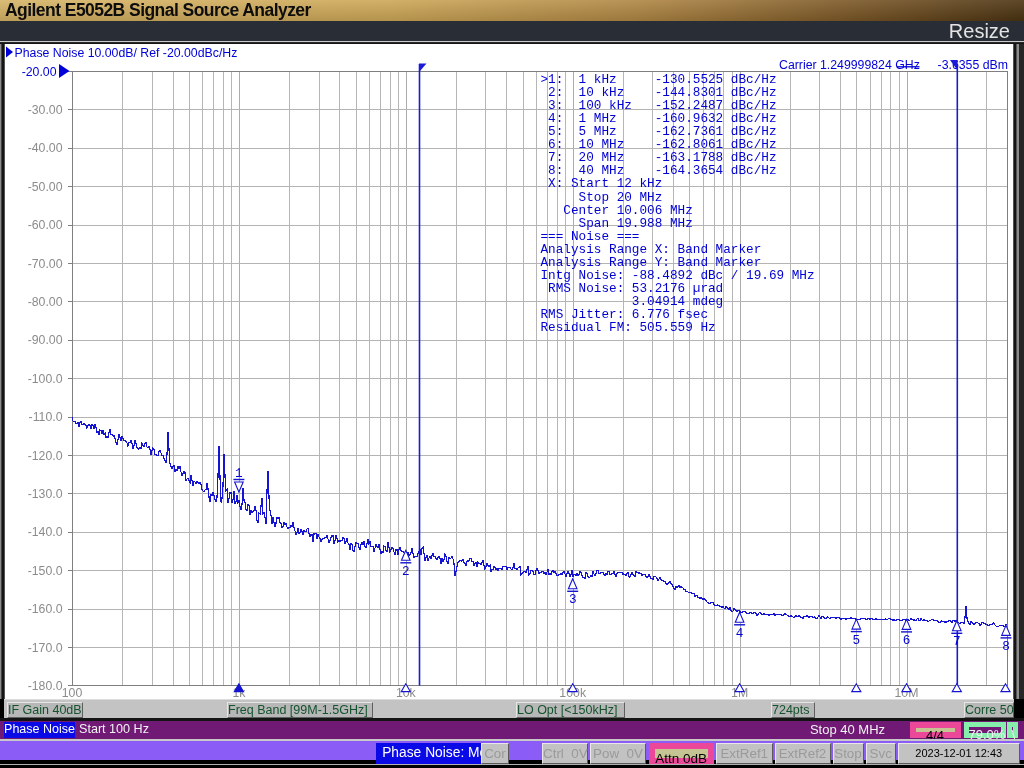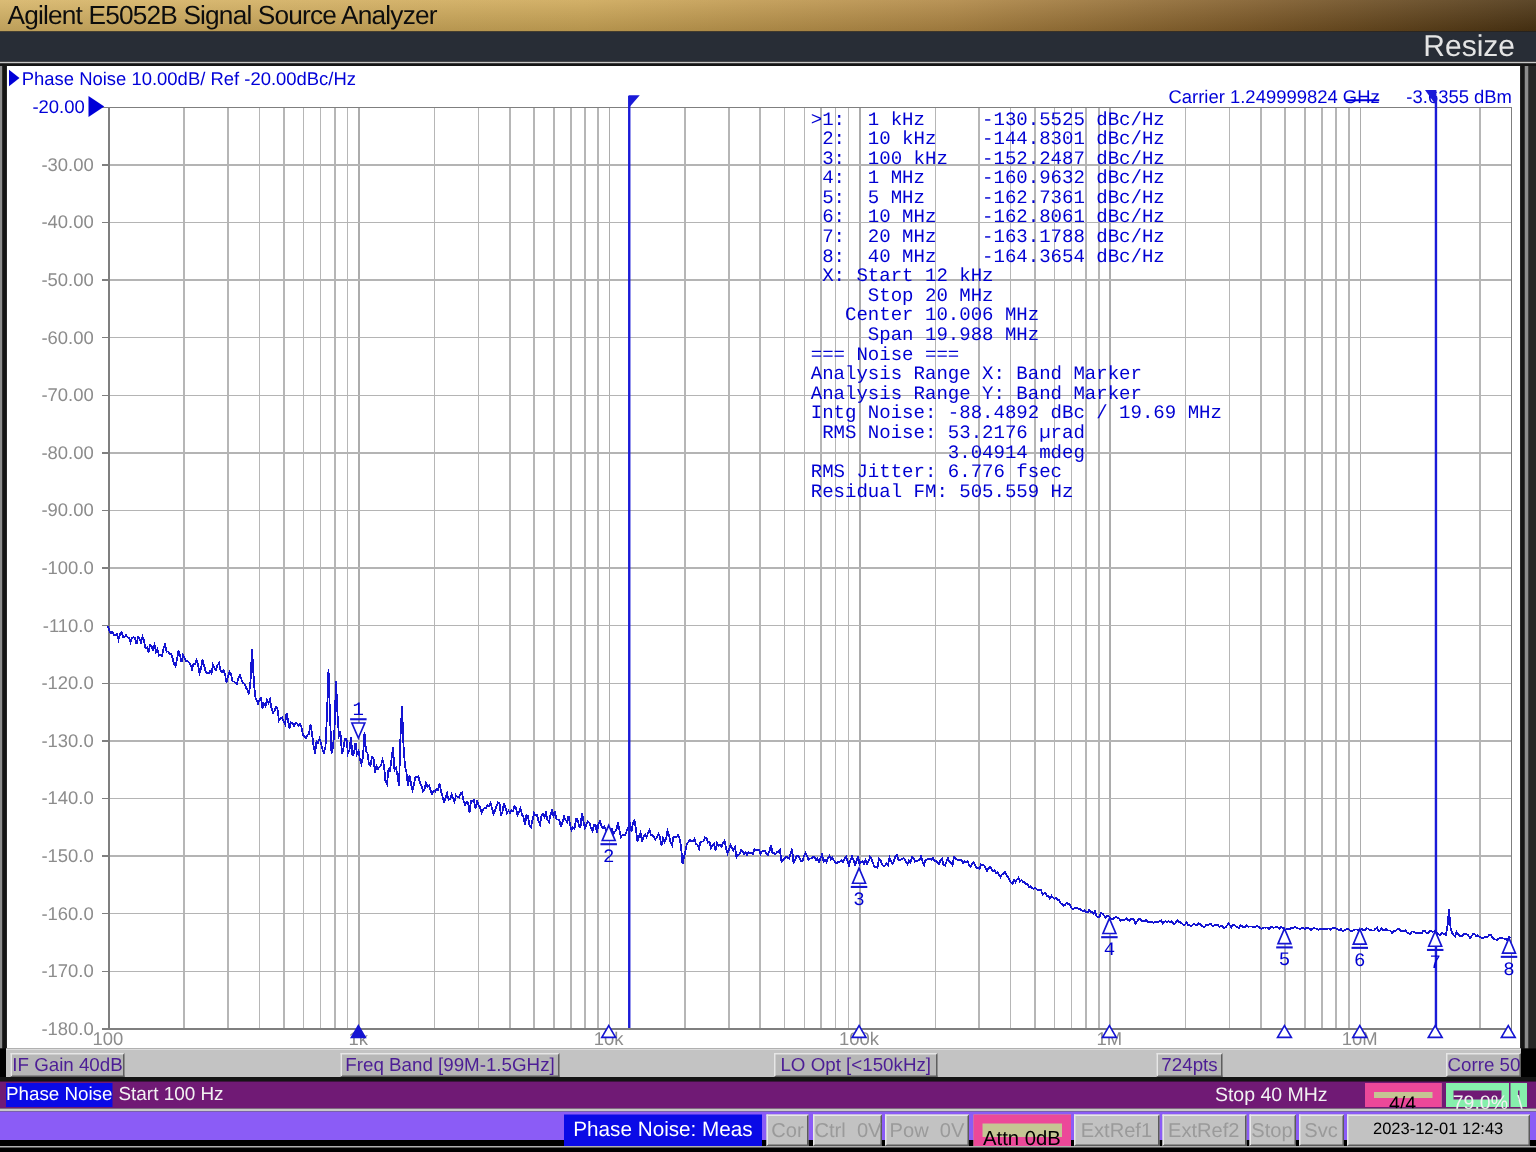--- a/index.html
+++ b/index.html
@@ -1,25 +1,25 @@
 <!DOCTYPE html>
 <html><head><meta charset="utf-8"><title>E5052B</title>
 <style>
 *{margin:0;padding:0;box-sizing:border-box}
 html,body{width:1024px;height:768px;background:#000;overflow:hidden;
  font-family:"Liberation Sans",sans-serif;position:relative}
 .abs{position:absolute}
 .titlebar{left:0;top:0;width:1024px;height:21px;
  background:linear-gradient(to bottom,rgba(255,255,255,0.10),rgba(0,0,0,0.12)),linear-gradient(to right,#d6b466 0%,#cda757 38%,#b08744 62%,#7e5a28 82%,#4b3312 100%);
- color:#0d0d0d;font-size:17.5px;font-weight:normal;line-height:21px;padding-left:5px;letter-spacing:-0.55px}
+ color:#0d0d0d;font-size:17.5px;font-weight:bold;line-height:21px;padding-left:5px;letter-spacing:-0.55px}
 .navybar{left:0;top:21px;width:1024px;height:20px;background:#282d36;color:#e4e4e4;
  font-size:20px;line-height:20px;text-align:right;padding-right:14px}
 .graybar{left:4px;top:699px;width:1010px;height:19px;background:#c3c3c3;border-top:1px solid #dcdcdc}
-.gb{position:absolute;top:2px;height:16px;background:#b7b7b7;color:#4c1d95;font-size:12.5px;
- line-height:14px;text-align:center;border:1px solid #5f5f5f;white-space:nowrap;
+.gb{position:absolute;top:2px;height:16px;background:#b7b7b7;color:#14532d;font-size:12.5px;
+ line-height:14px;text-align:left;border:1px solid #5f5f5f;white-space:nowrap;
  border-top-color:#e6e6e6;border-left-color:#e6e6e6}
 .sep1{left:0;top:718px;width:1024px;height:3px;background:#141414}
 .bar2{left:0;top:721px;width:1024px;height:17.5px;background:#701a75;color:#f2f2f2;font-size:13px}
 .bar2 .bx{position:absolute;top:1px;height:15.5px;line-height:15px;text-align:center;white-space:nowrap}
 .sep2{left:0;top:738.5px;width:1024px;height:2px;background:#c8c8c8}
 .bar3{left:0;top:740.5px;width:1024px;height:19px;background:#8b5cf6;color:#f2f2f2;font-size:13px}
 .bar3 .bx{position:absolute;top:2px;height:21px;line-height:19px;text-align:center;white-space:nowrap;font-size:13px}
 .g{background:#c2c2c2;border:1px solid #5a5a5a;border-top-color:#e8e8e8;border-left-color:#e8e8e8}
 .dis2{color:#9a9a9a;font-size:13.4px !important}
 .sep3{left:0;top:763.5px;width:1024px;height:1.5px;background:#b0b0b0}
@@ -225,21 +225,21 @@
  <div class="bx blue" style="left:4px;width:71px;font-size:12.5px">Phase Noise</div>
  <div class="bx" style="left:79px;text-align:left;font-size:12.6px">Start 100 Hz</div>
  <div class="bx" style="left:790px;width:115px;text-align:center">Stop 40 MHz</div>
  <div class="bx olive" style="left:909.5px;width:51px">4/4</div>
  <div class="bx outl" style="left:963.5px;width:42px">79.0%</div>
  <div class="bx outl" style="left:1006.5px;width:11px">\</div>
 </div>
 <div class="abs sep2"></div>
 <div class="abs bar3">
  <div class="bx blue" style="left:376px;width:132px;font-size:13.8px">Phase Noise: Meas</div>
- <div class="bx g dis2" style="left:511px;width:28px">Cor</div>
+ <div class="bx g dis2" style="left:481px;width:28px">Cor</div>
  <div class="bx g dis2" style="left:542px;width:45.5px">Ctrl&nbsp;&nbsp;0V</div>
  <div class="bx g dis2" style="left:590px;width:56px">Pow&nbsp;&nbsp;0V</div>
  <div class="bx olive" style="left:649px;width:64.5px;font-size:13.5px">Attn 0dB</div>
  <div class="bx g dis2" style="left:716px;width:56.5px">ExtRef1</div>
  <div class="bx g dis2" style="left:774.5px;width:56px">ExtRef2</div>
  <div class="bx g dis2" style="left:832.5px;width:31px">Stop</div>
  <div class="bx g dis2" style="left:866px;width:29.5px">Svc</div>
  <div class="bx g" style="left:898px;width:121.5px;color:#000;font-size:11px">2023-12-01 12:43</div>
 </div>
 <div class="abs sep3"></div>

